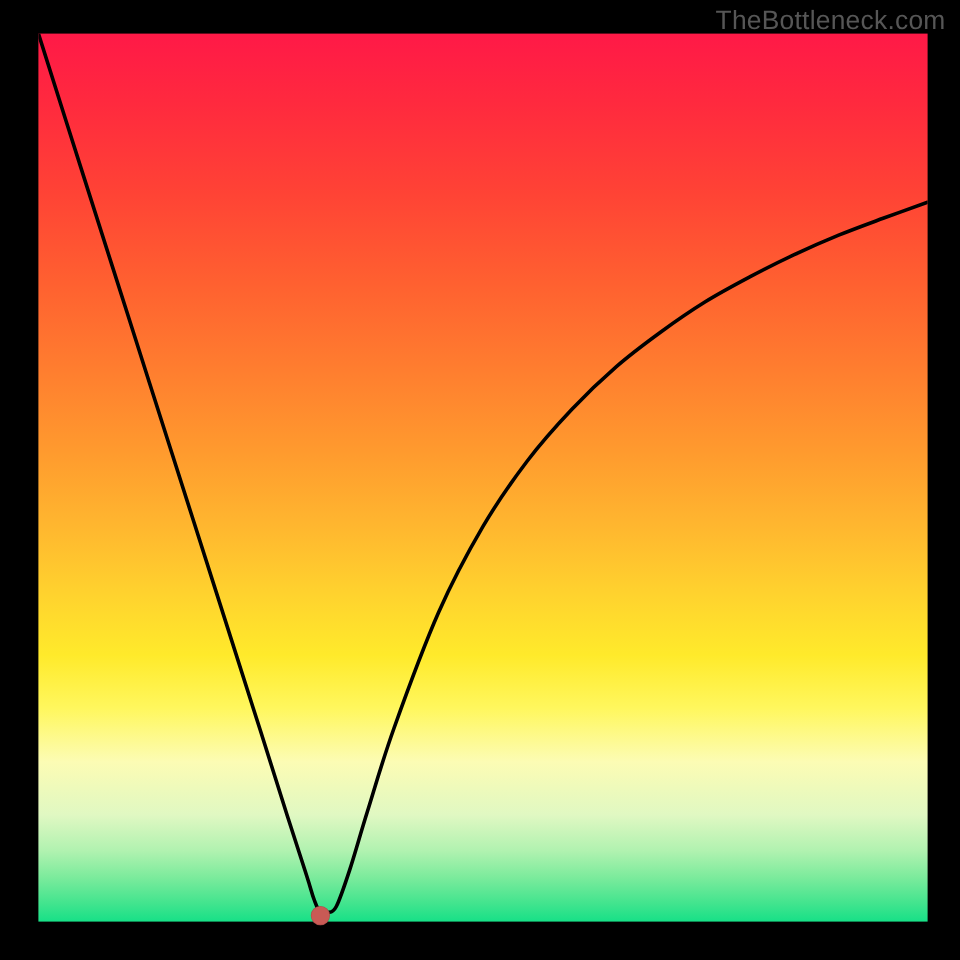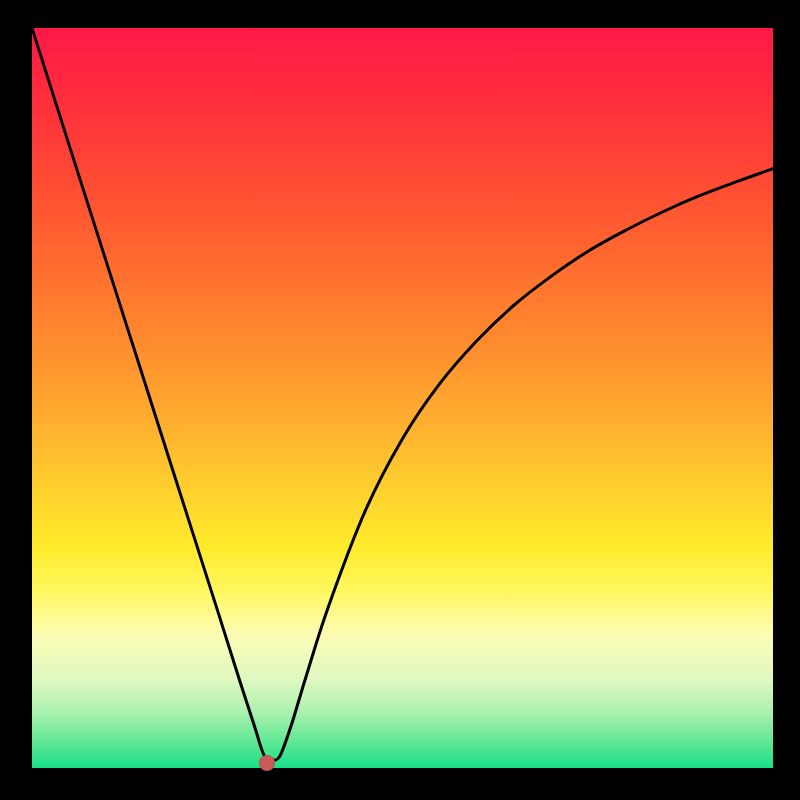--- a/index.html
+++ b/index.html
@@ -61,20 +61,21 @@
     border-radius: 50%;
     transform: translate(-50%, -50%);
     background: #c95a55;
     box-shadow: 0 0 0 0.5px rgba(0,0,0,0.15) inset;
   }
 </style>
 </head>
 <body>
 
 <div class="stage">
+  <div class="watermark" style="color: rgb(86, 86, 86);">TheBottleneck.com</div>
 
   <div class="plot" id="plot" style="left: 32px; top: 28px; width: 741px; height: 740px;">
     <svg class="curve" id="curve-svg" preserveAspectRatio="none" width="741" height="740" viewBox="0 0 741 740">
       <path id="curve-path" fill="none" stroke-linecap="round" stroke-linejoin="round" d="M 0.00 0.00 C 6.18 19.49, 24.70 78.07, 37.05 116.92 C 49.40 155.77, 61.75 194.37, 74.10 233.10 C 86.45 271.83, 98.80 310.55, 111.15 349.28 C 123.50 388.01, 135.85 426.73, 148.20 465.46 C 160.55 504.19, 175.37 550.56, 185.25 581.64 C 195.13 612.72, 201.31 632.58, 207.48 651.94 C 213.66 671.30, 219.21 688.20, 222.30 697.82 C 225.39 707.44, 224.77 705.71, 226.00 709.66 C 227.24 713.61, 228.23 717.68, 229.71 721.50 C 231.19 725.32, 233.04 730.75, 234.90 732.60 C 236.75 734.45, 238.60 733.46, 240.83 732.60 C 243.05 731.74, 245.15 733.34, 248.24 727.42 C 251.32 721.50, 255.03 710.28, 259.35 697.08 C 263.67 683.88, 268.00 667.97, 274.17 648.24 C 280.35 628.51, 286.52 606.31, 296.40 578.68 C 306.28 551.05, 321.10 510.48, 333.45 482.48 C 345.80 454.48, 358.15 431.79, 370.50 410.70 C 382.85 389.61, 395.20 372.22, 407.55 355.94 C 419.90 339.66, 432.25 326.09, 444.60 313.02 C 456.95 299.95, 469.30 288.23, 481.65 277.50 C 494.00 266.77, 506.35 257.64, 518.70 248.64 C 531.05 239.64, 543.40 231.13, 555.75 223.48 C 568.10 215.83, 580.45 209.30, 592.80 202.76 C 605.15 196.22, 617.50 190.06, 629.85 184.26 C 642.20 178.46, 654.55 173.04, 666.90 167.98 C 679.25 162.92, 691.60 158.48, 703.95 153.92 C 716.30 149.36, 734.83 142.82, 741.00 140.60" stroke="#000000" stroke-width="3"></path>
     </svg>
     <div class="marker" id="marker" style="left: 234.897px; top: 734.82px; background: rgb(201, 90, 85);"></div>
   </div>
 </div>
 
 </body></html>

